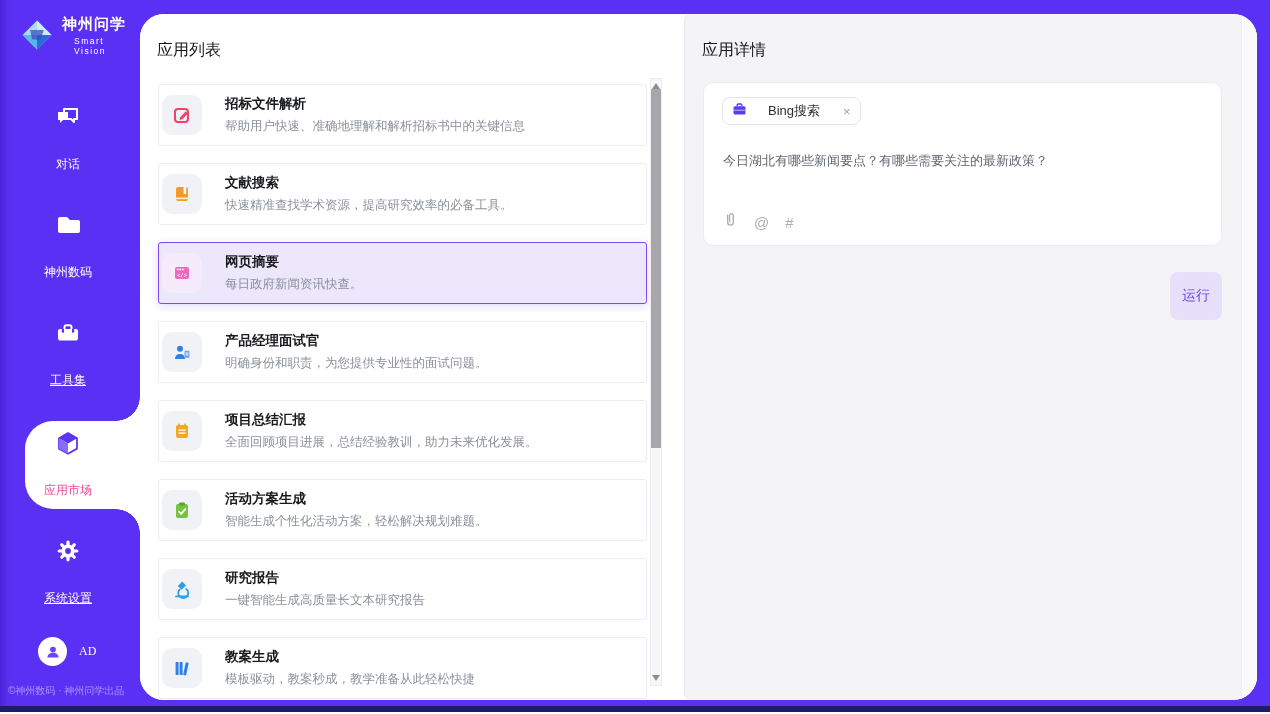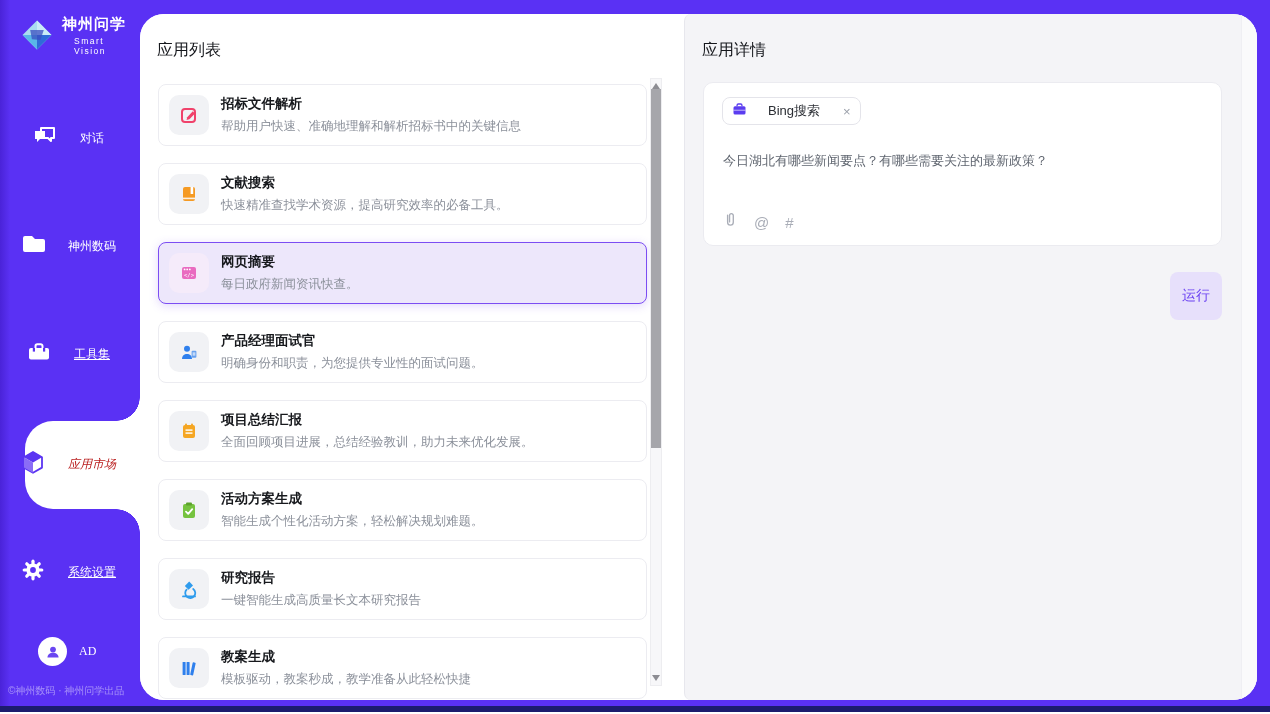--- a/index.html
+++ b/index.html
@@ -10,47 +10,47 @@
   .frame { position:absolute; left:0; top:0; right:0; height:706px;
            background:linear-gradient(90deg,#4a23d8 0px,#5a31f4 10px,#5a31f4 100%); }
   .footer-bar { position:absolute; left:0; right:0; top:706px; height:6px; background:#1c1c6e; }
 
   
   .sidebar { position:absolute; left:0; top:0; width:140px; height:706px; }
   .logo { position:absolute; left:20px; top:15px; display:flex; align-items:flex-end; gap:8px; color:#fff; }
   .logo-text .t1 { font-size:15px; font-weight:700; letter-spacing:1px; }
   .logo-text .t2 { font-size:8.5px; letter-spacing:1.5px; margin-top:2px;margin-left:12px; }
 
-  .nav-item { position:absolute; left:0; width:136px; height:60px; display:flex; flex-direction:row;
+  .nav-item { position:absolute; left:0; width:136px; height:60px; display:flex; flex-direction:column;
               align-items:center; justify-content:center; gap:22px; color:#fff; cursor:pointer; z-index:3; }
   .nav-item .lbl { font-size:12px; }
   .nav-item.u .lbl { text-decoration:underline; }
-  .nav-item.active { color:#b91c1c;font-style:italic; }
+  .nav-item.active { color:#ec4899; }
 
   .active-blob { position:absolute; left:25px; right:0; top:421px; height:88px; background:#fff;
                  border-radius:28px 0 0 28px; z-index:2; }
   .fillet { position:absolute; right:0; width:24px; height:24px; z-index:2; }
   .fillet.top { top:397px; background:radial-gradient(circle at 0 0, #5a31f4 23.5px, #fff 24px); }
   .fillet.bot { top:509px; background:radial-gradient(circle at 0 100%, #5a31f4 23.5px, #fff 24px); }
 
   .user-row { position:absolute; left:38px; bottom:40px; display:flex; align-items:center; gap:12px; color:#fff; cursor:pointer; }
   .avatar { width:29px; height:29px; border-radius:50%; background:#fff; display:flex; align-items:center; justify-content:center; }
   .user-row .uname { font-size:12px;font-family:Liberation Serif, serif; }
   .copyright { position:absolute; left:8px; bottom:8px; font-size:10px; color:rgba(255,255,255,.45); white-space:nowrap; }
 
   
   .main { position:absolute; left:140px; top:14px; right:13px; bottom:14px; background:#fff;
           border-radius:24px; overflow:hidden; display:flex; z-index:1; }
 
   
   .list-pane { position:relative; width:544px; background:#fff; }
   .pane-title { position:absolute; left:17px; top:26px; font-size:16px; font-weight:400; color:#15171c; }
   .cards { position:absolute; left:18px; top:70px; width:489px; }
-  .card { width:100%; height:62px; border:1px solid #ececf1; border-radius:8px; margin-bottom:17px;
-          display:flex; align-items:center; padding-left:10px; gap:12px; background:#fff; cursor:pointer; }
+  .card { width:100%; height:62px; border:1px solid #ececf1; border-radius:3px; margin-bottom:17px;
+          display:flex; align-items:center; padding-left:3px; gap:23px; background:#fff; cursor:pointer; }
   .card.selected { background:#ede7fb; border:1px solid #7c4df3; box-shadow:0 2px 10px rgba(124,77,243,.22); }
   .tile { width:40px; height:40px; border-radius:10px; background:#f1f2f5; flex:0 0 auto;
           display:flex; align-items:center; justify-content:center; }
   .card.selected .tile { background:#f5ebfa; }
   .card .tt { font-size:13.5px; font-weight:700; color:#17191d; margin-bottom:5px; }
   .card .dd { font-size:12.5px; color:#8b909a; }
 
   
   .scrollbar { position:absolute; top:64px; bottom:14px; right:22px; width:12px;
                background:#f7f7f9; border:1px solid #ededf0; }

